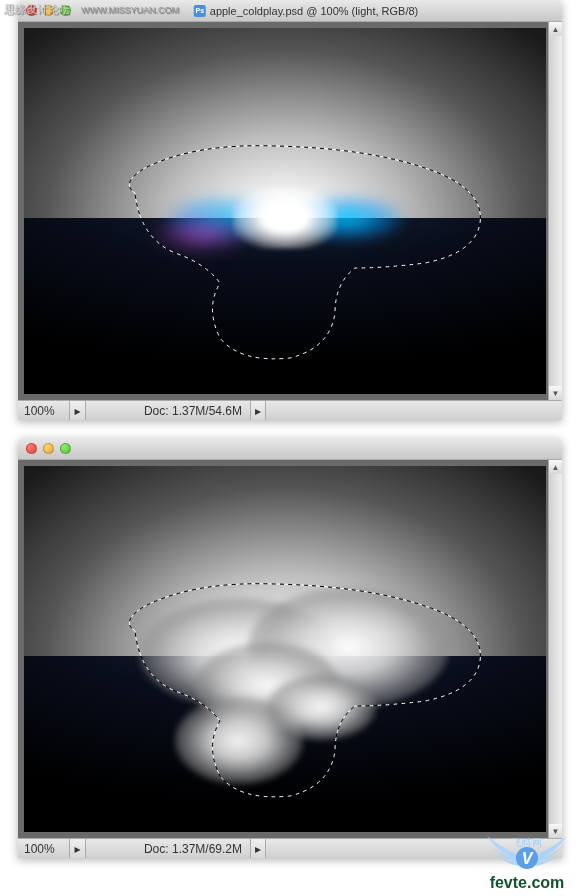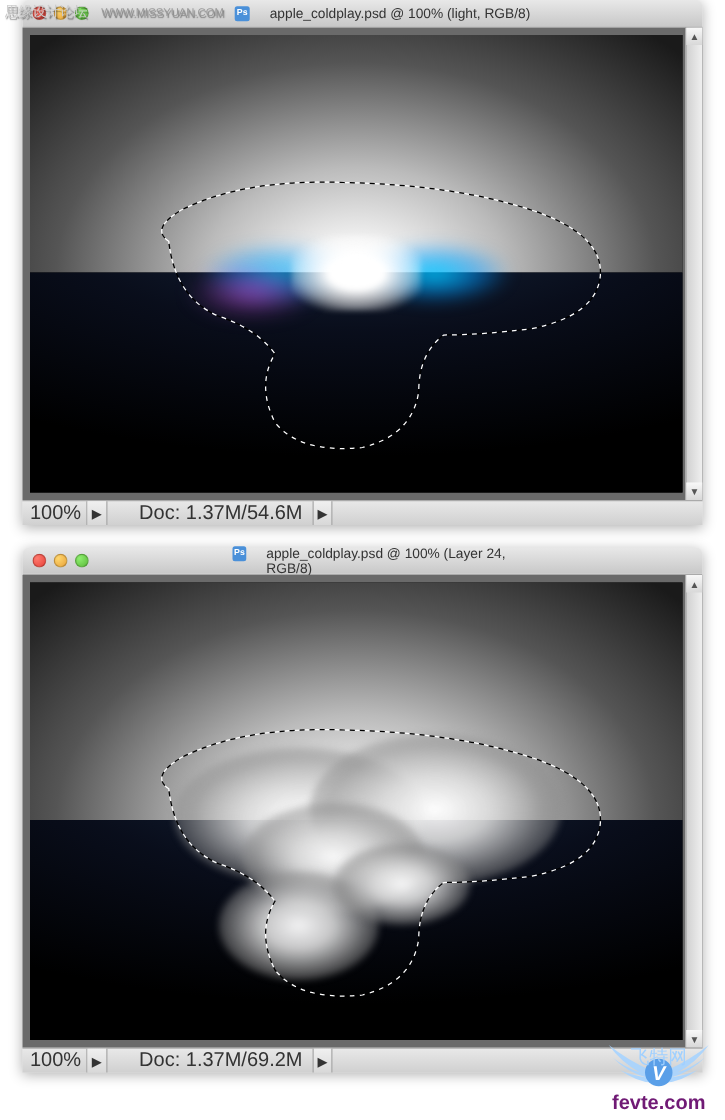--- a/index.html
+++ b/index.html
@@ -59,22 +59,22 @@
     .tl-close { background: radial-gradient(circle at 30% 30%, #ff7b6f, #e7433b); }
     .tl-min { background: radial-gradient(circle at 30% 30%, #ffd76f, #e8a33b); }
     .tl-max { background: radial-gradient(circle at 30% 30%, #8eef6f, #5dbb3b); }
     .title-text {
       position: absolute;
       left: 50%;
       transform: translateX(-50%);
       font-size: 11px;
       color: #333;
       display: flex;
-      align-items: flex-start;
-      gap: 16px;
+      align-items: flex-end;
+      gap: 4px;
       padding-left: 32px;
     }
     .ps-icon {
       width: 12px;
       height: 12px;
       background: #4a90d9;
       border-radius: 2px;
       display: inline-flex;
       align-items: center;
       justify-content: center;
@@ -201,21 +201,21 @@
       justify-content: center;
       font-size: 8px;
       color: #555;
     }
     .statusbar {
       height: 20px;
       background: linear-gradient(#e8e8e8, #d0d0d0);
       border-top: 1px solid #aaa;
       display: flex;
       align-items: center;
-      font-size: 16px;
+      font-size: 12px;
       color: #333;
     }
     .zoom-box {
       width: 52px;
       padding: 0 6px;
       border-right: 1px solid #aaa;
       height: 100%;
       display: flex;
       align-items: center;
     }
@@ -250,34 +250,34 @@
       right: 8px;
       z-index: 200;
       text-align: center;
     }
     .wings {
       width: 90px;
       height: 50px;
       position: relative;
     }
     .fevte-text {
-      color: #701a75;
+      color: #14532d;
       font-size: 16px;
       font-family: Arial, sans-serif;
       font-weight: bold;
       text-shadow: 0 0 3px rgba(255,255,255,0.5);
       margin-top: -4px;
     }
     .fevte-cn {
       position: absolute;
       left: 50%;
       top: 8px;
       transform: translateX(-50%);
       color: #a0d0ff;
-      font-size: 15px;
+      font-size: 10px;
       font-family: Liberation Serif, serif;
       white-space: nowrap;
     }
   </style>
 </head>
 <body>
 
 <div class="watermark-top">
   <span>思缘设计论坛</span>
   <span class="url">WWW.MISSYUAN.COM</span>
@@ -327,24 +327,20 @@
     <div style="flex:2"></div>
   </div>
 </div>
 
 <div class="ps-window window2">
   <div class="titlebar">
     <div class="traffic-lights">
       <div class="traffic-light tl-close"></div>
       <div class="traffic-light tl-min"></div>
       <div class="traffic-light tl-max"></div>
-    </div>
-    <div class="title-text">
-      <span class="ps-icon">Ps</span>
-      <span>apple_coldplay.psd @ 100% (Layer 24, RGB/8)</span>
     </div>
   </div>
   <div class="canvas-area">
     <div class="canvas">
       <div class="sky"></div>
       <div class="ground"></div>
       <div class="cloud-shape">
         <div class="cloud-blob cb1"></div>
         <div class="cloud-blob cb2"></div>
         <div class="cloud-blob cb3"></div>

